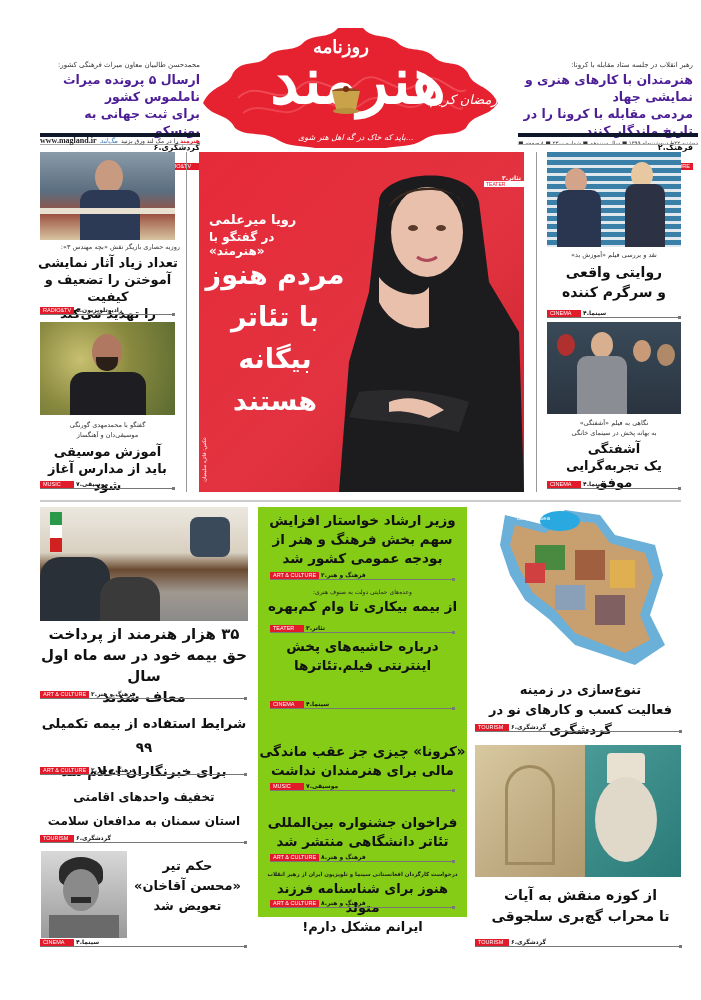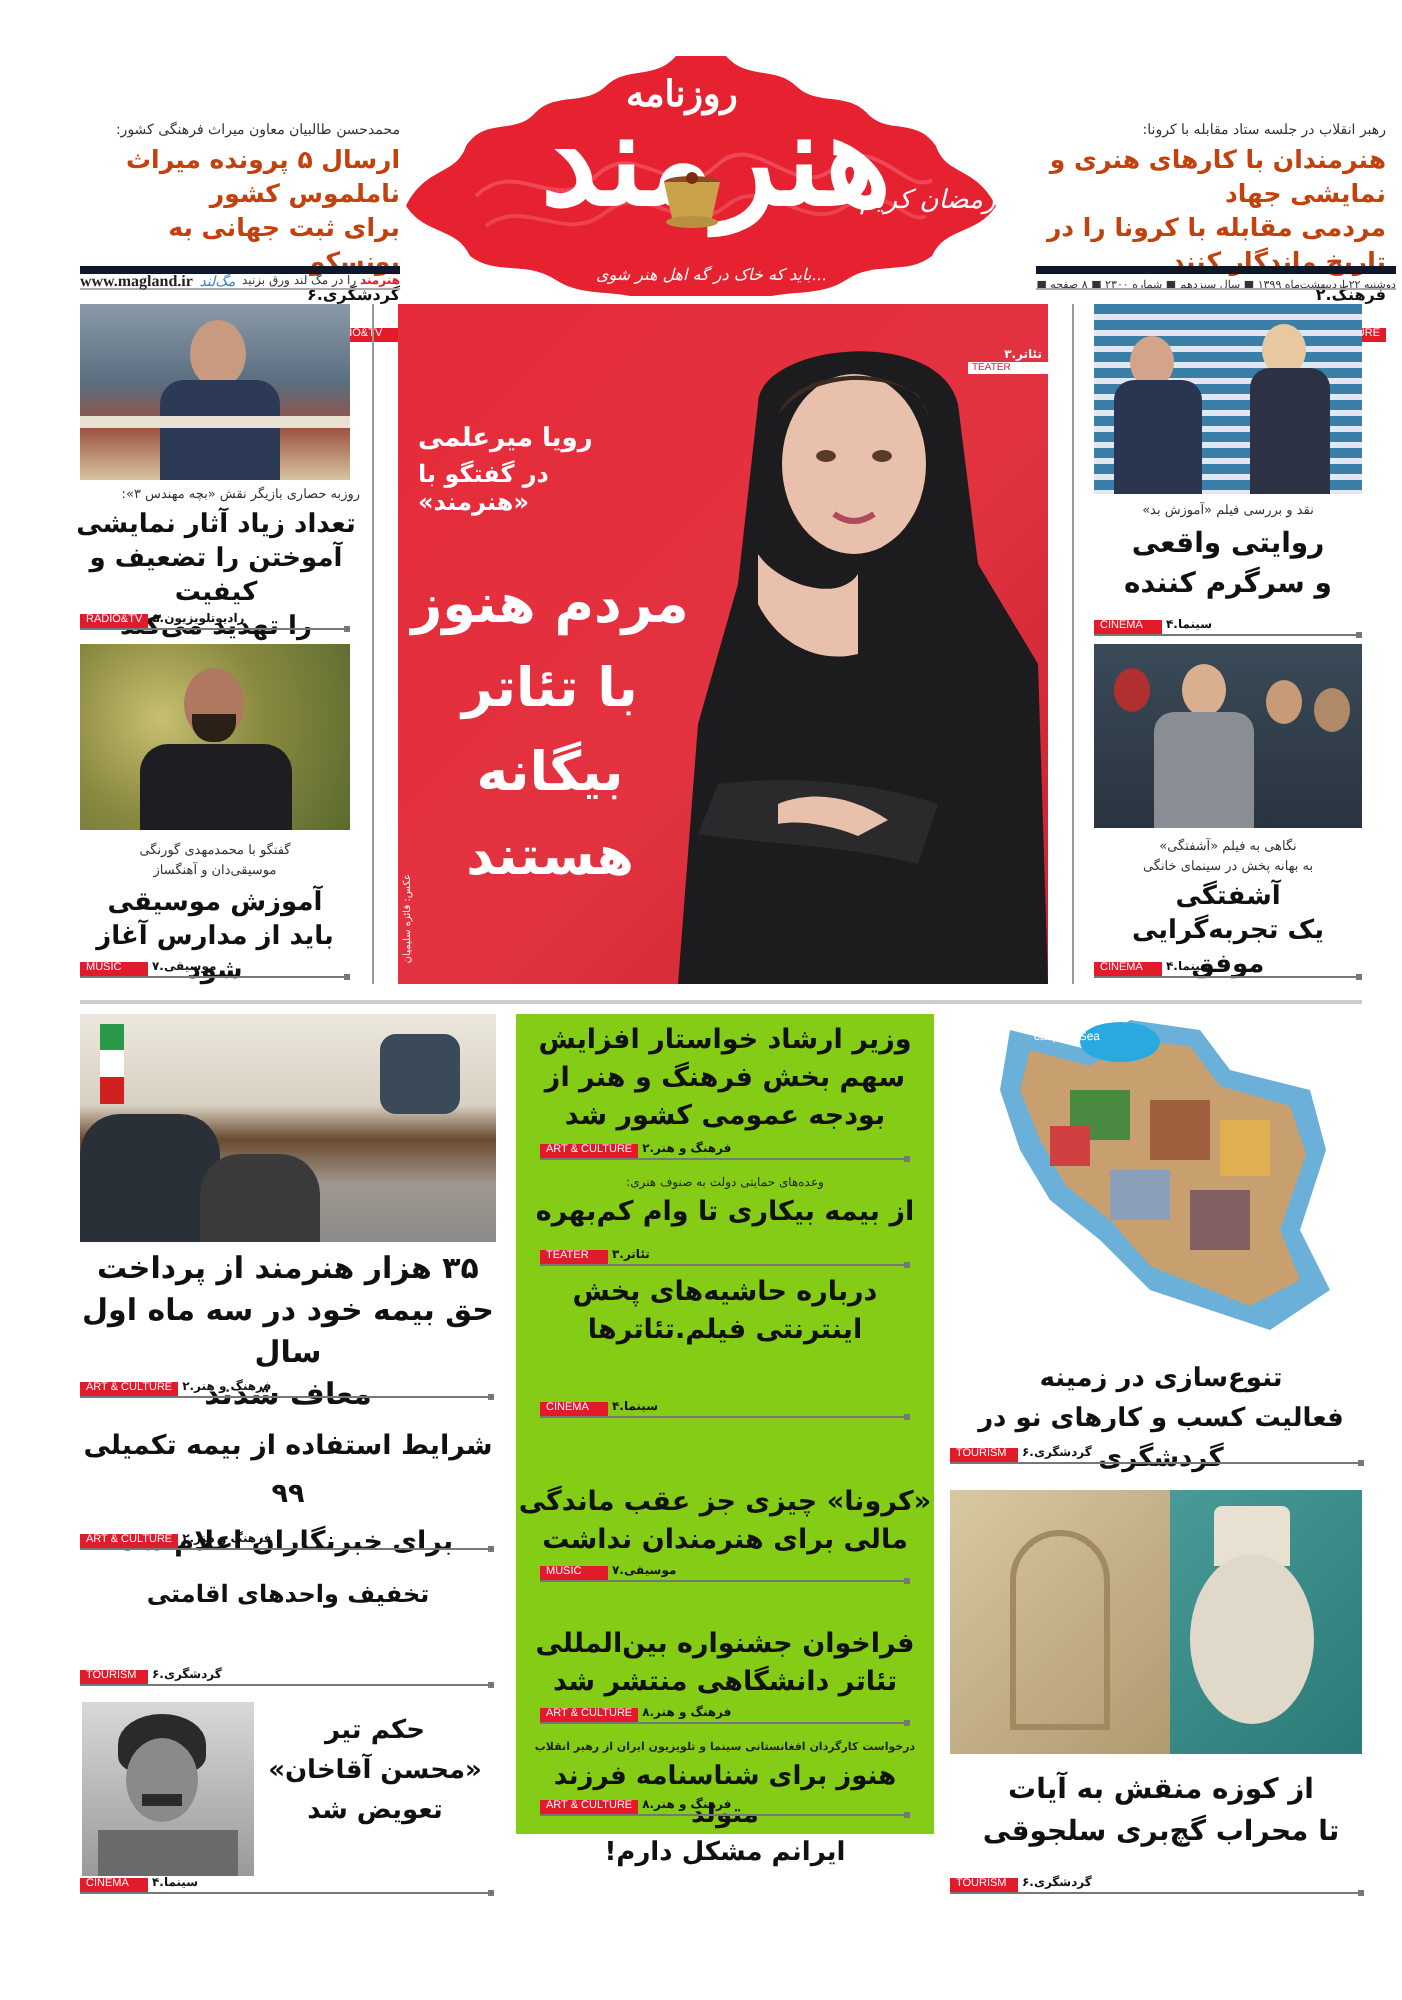--- a/index.html
+++ b/index.html
@@ -4,21 +4,21 @@
 <style>
   * { box-sizing: border-box; margin: 0; padding: 0; }
   html, body { width: 701px; height: 1000px; background: #ffffff; overflow: hidden; }
   body { position: relative; font-family: "DejaVu Sans", sans-serif; color: #111; direction: rtl; }
 
   .abs { position: absolute; }
 
   
   .top-story { position: absolute; top: 60px; text-align: right; }
   .kicker { font-size: 7px; color: #333; line-height: 11px; }
-  .top-headline { font-size: 12.5px; font-weight: bold; line-height: 17px; color: #c2410c; }
+  .top-headline { font-size: 12.5px; font-weight: bold; line-height: 17px; color: #4c1d95; }
   .sec-label { font-size: 8px; font-weight: bold; line-height: 11px; margin-top: 3px; }
   .tag-red { display: inline-block; background: #e21b2b; color: #fff; font-size: 5.5px; padding: 0 3px; height: 7px; line-height: 7px; font-family: "Liberation Sans", sans-serif; direction: ltr; min-width: 34px; text-align: left; }
 
   .logo-wrap { position: absolute; left: 188px; top: 8px; width: 325px; height: 160px; }
   .logo-shape { position: absolute; left: 10px; top: 20px; width: 305px; height: 120px; }
   .logo-text-main { position: absolute; left: 70px; top: 38px; width: 200px; text-align: center; font-family: "DejaVu Serif", serif; font-size: 64px; font-weight: bold; color: #fff; line-height: 70px; letter-spacing: -2px; }
   .logo-ruz { position: absolute; left: 125px; top: 28px; font-size: 18px; color: #fff; font-weight: bold; font-family: "DejaVu Serif", serif; }
   .logo-ramadan { position: absolute; left: 242px; top: 84px; font-size: 13px; color: #fff; font-family: "DejaVu Serif", serif; font-style: italic; }
   .logo-slogan { position: absolute; left: 110px; top: 125px; font-size: 8px; color: #fff; font-family: "DejaVu Serif", serif; font-style: italic; }
   .logo-cup { position: absolute; left: 138px; top: 77px; width: 40px; height: 30px; }
@@ -37,21 +37,21 @@
   .hl { font-weight: bold; text-align: center; color: #111; }
   .footer-line { position: absolute; height: 9px; border-bottom: 1px solid #777; display: flex; align-items: flex-end; direction: ltr; }
   .footer-line .tag-red { margin-right: 2px; }
   .footer-line .sec { font-size: 6px; font-weight: bold; direction: rtl; line-height: 8px; }
   .footer-line::after { content: ""; position: absolute; right: -2px; bottom: -2px; width: 3px; height: 3px; background: #777; }
 
   
   .hero { position: absolute; left: 199px; top: 152px; width: 325px; height: 340px; background: linear-gradient(135deg, #e62a39 0%, #e33340 55%, #c8222f 100%); overflow: hidden; }
   .hero-title-1 { position: absolute; left: 10px; top: 60px; font-size: 13px; font-weight: bold; color: #fff; text-align: left; direction: rtl; width: 125px; }
   .hero-title-2 { position: absolute; left: 10px; top: 78px; font-size: 12px; font-weight: bold; color: #fff; width: 125px; text-align: left; direction: rtl; }
-  .hero-big { position: absolute; left: 6px; top: 102px; width: 140px; font-size: 27px; font-weight: bold; color: #fff; line-height: 42px; text-align: center; margin-top: 28px; }
+  .hero-big { position: absolute; left: 6px; top: 102px; width: 140px; font-size: 27px; font-weight: bold; color: #fff; line-height: 42px; text-align: center; }
   .hero-section { position: absolute; right: 0; top: 22px; width: 40px; text-align: right; }
   .hero-section .sec { font-size: 6px; font-weight: bold; color: #fff; display: block; padding-right: 3px; }
   .hero-section .tag-white { display: block; background: #fff; color: #e21b2b; font-size: 5px; height: 6px; line-height: 6px; padding-left: 2px; text-align: left; font-family: "Liberation Sans", sans-serif; }
   .hero-credit { position: absolute; left: 2px; bottom: 10px; font-size: 5px; color: #fff; writing-mode: vertical-rl; transform: rotate(180deg); }
   .hero-woman { position: absolute; left: 120px; top: 10px; width: 205px; height: 330px; }
 
   
   .yellow { position: absolute; left: 258px; top: 507px; width: 209px; height: 410px; background: #84cc16; }
   .y-item { position: absolute; left: 0; width: 209px; }
   .y-item .hl { font-size: 13.5px; line-height: 19px; }
@@ -237,20 +237,21 @@
   </div>
   <div class="footer-line" style="left:40px; top:766px; width:205px;">
     <span class="tag-red">ART &amp; CULTURE</span>
     <span class="sec">فرهنگ و هنر.۲</span>
   </div>
 </div>
 
 <div>
   <div class="hl abs" style="left:40px; top:785px; width:208px; font-size:12px; line-height:24px;">
     <div>تخفیف واحدهای اقامتی</div>
+    <div>استان سمنان به مدافعان سلامت</div>
   </div>
   <div class="footer-line" style="left:40px; top:834px; width:205px;">
     <span class="tag-red">TOURISM</span>
     <span class="sec">گردشگری.۶</span>
   </div>
 </div>
 
 <div>
   <div class="photo" style="left:41px; top:851px; width:86px; height:87px; background: linear-gradient(180deg,#d8d8d8 0%,#9a9a9a 100%); filter: grayscale(1);">
     <div style="position:absolute; left:18px; top:6px; width:44px; height:30px; border-radius:50% 50% 30% 30%; background:#2a2a2a;"></div>

